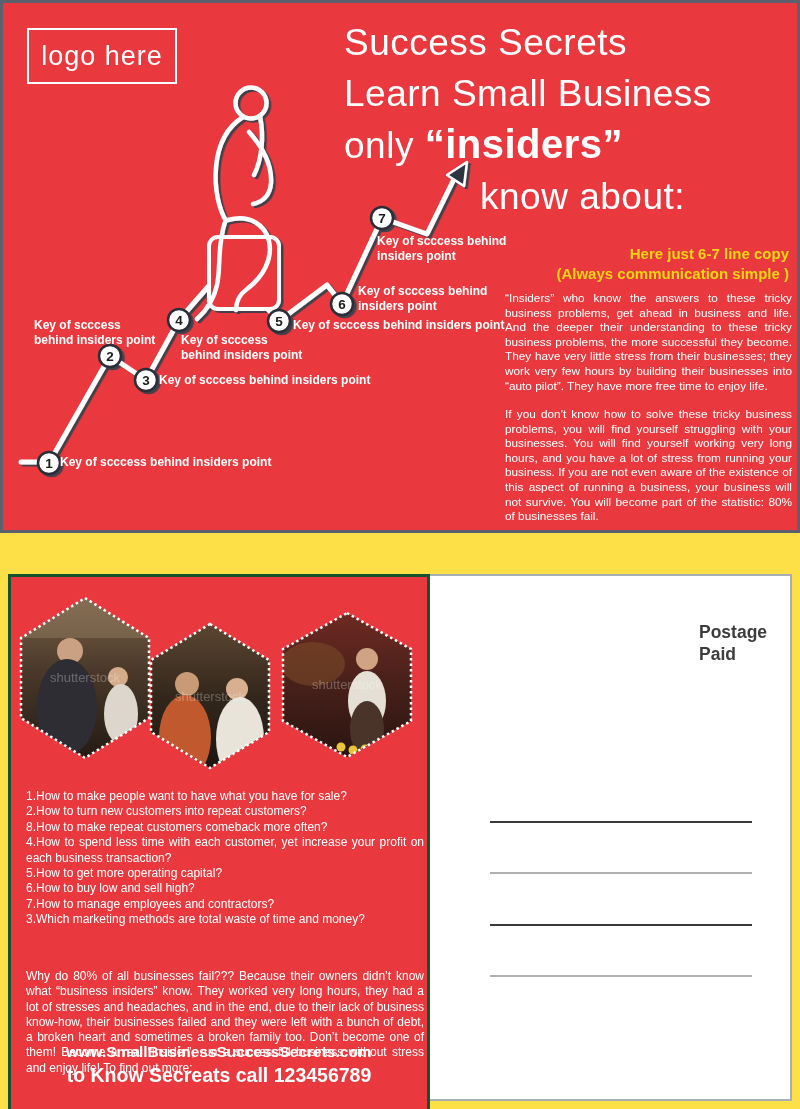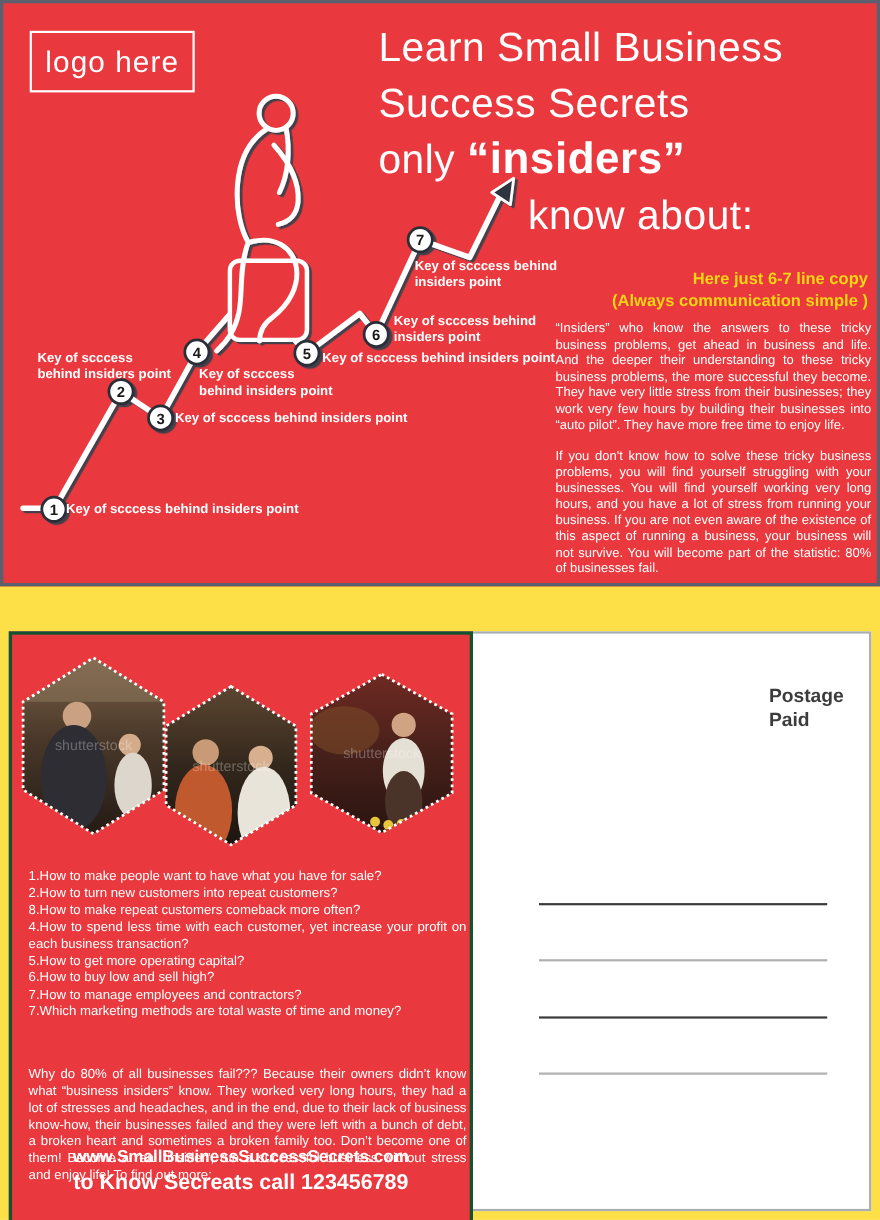--- a/index.html
+++ b/index.html
@@ -57,22 +57,22 @@
 
 <div id="canvas">
 
   <div class="top-panel">
 
     <div class="logo-box">
       <span>logo here</span>
     </div>
 
     <div class="headline">
+      <div>Success Secrets</div>
       <div>Learn Small Business</div>
-      <div>Success Secrets</div>
       <div><span>only </span><span class="bold">“insiders”</span></div>
       <div class="indent">know about:</div>
     </div>
 
     <svg class="path-svg" viewBox="0 0 800 533">
       <defs>
         <filter id="ds" x="-20%" y="-20%" width="140%" height="140%">
           <feDropShadow dx="2.5" dy="2" stdDeviation="0" flood-color="#3c404c" flood-opacity="0.95"></feDropShadow>
         </filter>
       </defs>
@@ -207,21 +207,21 @@
       </svg>
 
       <div class="questions">
         <div>1.How to make people want to have what you have for sale?</div>
         <div>2.How to turn new customers into repeat customers?</div>
         <div>8.How to make repeat customers comeback more often?</div>
         <div>4.How to spend less time with each customer, yet increase your profit on each business transaction?</div>
         <div>5.How to get more operating capital?</div>
         <div>6.How to buy low and sell high?</div>
         <div>7.How to manage employees and contractors?</div>
-        <div>7.Which marketing methods are total waste of time and money?</div>
+        <div>3.Which marketing methods are total waste of time and money?</div>
       </div>
 
       <div class="closing-para">Why do 80% of all businesses fail??? Because their owners didn’t know what “business insiders” know. They worked very long hours, they had a lot of stresses and headaches, and in the end, due to their lack of business know-how, their businesses failed and they were left with a bunch of debt, a broken heart and sometimes a broken family too. Don’t become one of them! Become a real “insider”, run a successful business without stress and enjoy life! To find out more:</div>
 
       <div class="website">www.SmallBusinessSuccessSecrets.com</div>
       <div class="call-line">to Know Secreats call 123456789</div>
     </div>
 
     <div class="postage">Postage
 Paid</div>

